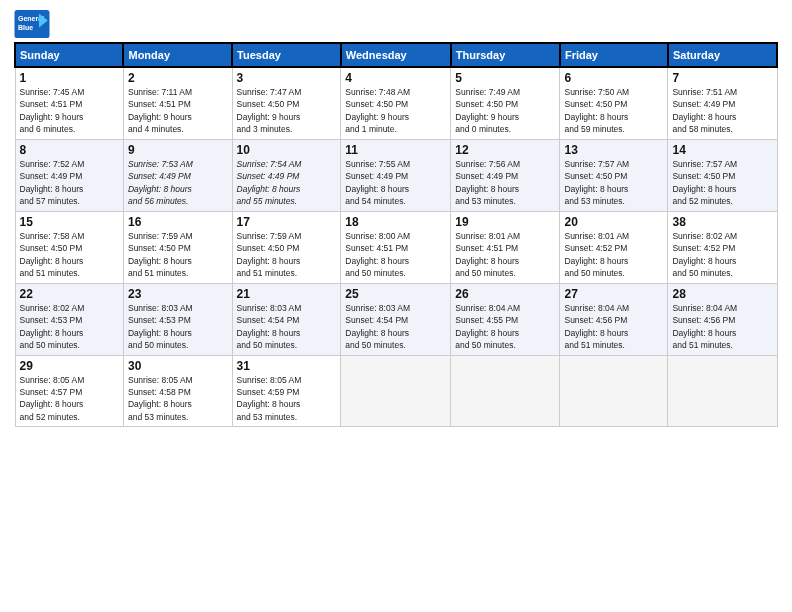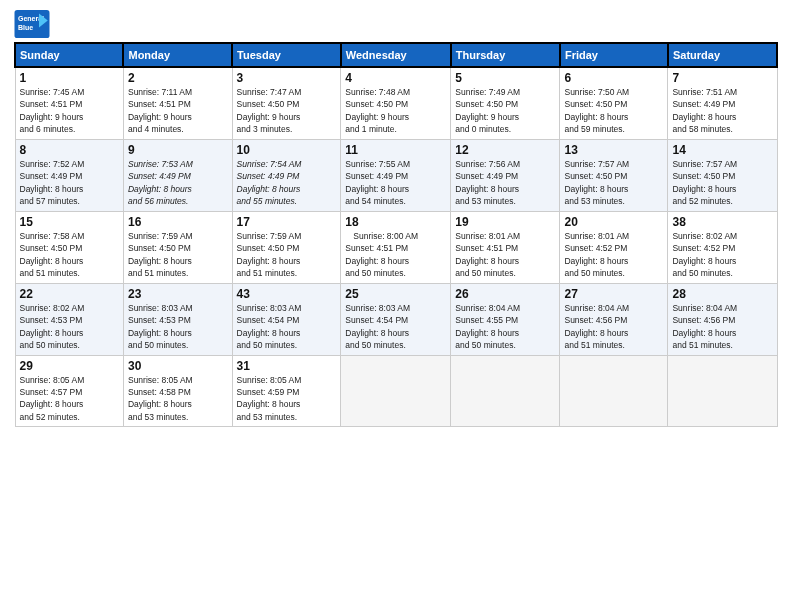--- a/index.html
+++ b/index.html
@@ -183,21 +183,21 @@
 Daylight: 8 hours
 and 51 minutes.</span></td>
           <td><span class="day-num">16</span><span class="day-detail" style="white-space: pre-line;">Sunrise: 7:59 AM
 Sunset: 4:50 PM
 Daylight: 8 hours
 and 51 minutes.</span></td>
           <td><span class="day-num">17</span><span class="day-detail" style="white-space: pre-line;">Sunrise: 7:59 AM
 Sunset: 4:50 PM
 Daylight: 8 hours
 and 51 minutes.</span></td>
-          <td><span class="day-num">18</span><span class="day-detail" style="white-space: pre-line; margin-left: 8px;">Sunrise: 8:00 AM
+          <td><span class="day-num">18</span><span class="day-detail" style="white-space: pre-line;">Sunrise: 8:00 AM
 Sunset: 4:51 PM
 Daylight: 8 hours
 and 50 minutes.</span></td>
           <td><span class="day-num">19</span><span class="day-detail" style="white-space: pre-line;">Sunrise: 8:01 AM
 Sunset: 4:51 PM
 Daylight: 8 hours
 and 50 minutes.</span></td>
           <td><span class="day-num">20</span><span class="day-detail" style="white-space: pre-line;">Sunrise: 8:01 AM
 Sunset: 4:52 PM
 Daylight: 8 hours
@@ -209,21 +209,21 @@
         </tr>
         <tr>
           <td><span class="day-num">22</span><span class="day-detail" style="white-space: pre-line;">Sunrise: 8:02 AM
 Sunset: 4:53 PM
 Daylight: 8 hours
 and 50 minutes.</span></td>
           <td><span class="day-num">23</span><span class="day-detail" style="white-space: pre-line;">Sunrise: 8:03 AM
 Sunset: 4:53 PM
 Daylight: 8 hours
 and 50 minutes.</span></td>
-          <td><span class="day-num">43</span><span class="day-detail" style="white-space: pre-line;">Sunrise: 8:03 AM
+          <td><span class="day-num">21</span><span class="day-detail" style="white-space: pre-line;">Sunrise: 8:03 AM
 Sunset: 4:54 PM
 Daylight: 8 hours
 and 50 minutes.</span></td>
           <td><span class="day-num">25</span><span class="day-detail" style="white-space: pre-line;">Sunrise: 8:03 AM
 Sunset: 4:54 PM
 Daylight: 8 hours
 and 50 minutes.</span></td>
           <td><span class="day-num">26</span><span class="day-detail" style="white-space: pre-line;">Sunrise: 8:04 AM
 Sunset: 4:55 PM
 Daylight: 8 hours

